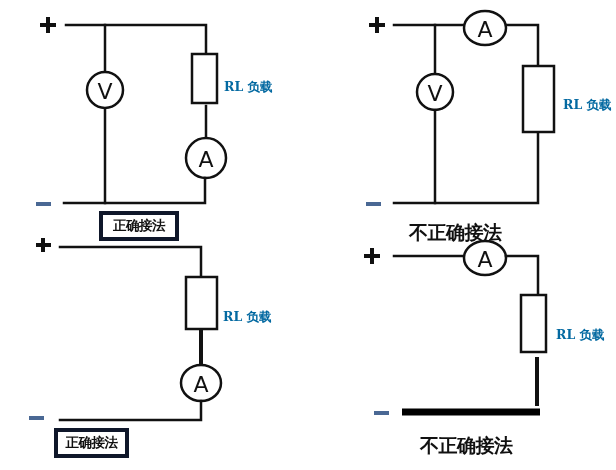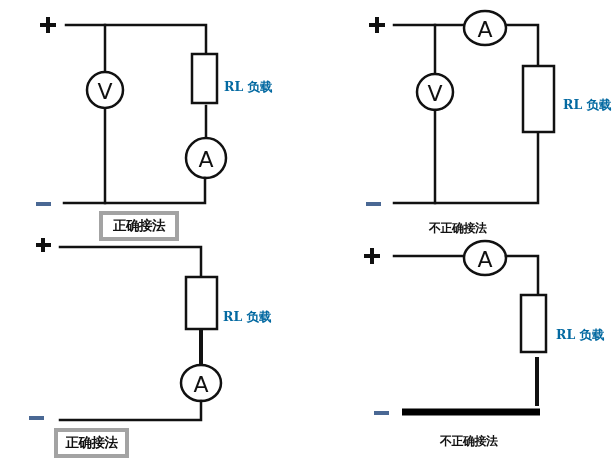--- a/index.html
+++ b/index.html
@@ -7,22 +7,22 @@
   svg { position: absolute; left: 0; top: 0; }
   .wire { stroke: #111; stroke-width: 2.5; fill: none; stroke-linecap: square; }
   .wire-thick { stroke: #111; stroke-width: 4; fill: none; }
   .wire-heavy { stroke: #000; stroke-width: 7; fill: none; }
   .meter { stroke: #111; stroke-width: 2.5; fill: #fff; }
   .resistor { stroke: #111; stroke-width: 2.5; fill: #fff; }
   .meter-glyph { font-family: "DejaVu Sans", "Liberation Sans", sans-serif; font-size: 22px; fill: #111; text-anchor: middle; dominant-baseline: central; }
   .plus { stroke: #111; stroke-width: 4; }
   .minus { stroke: #4a6894; stroke-width: 4; }
   .load-label { position: absolute; font-family: "DejaVu Serif", "Liberation Serif", serif; font-weight: bold; font-size: 12.5px; color: #0369a1; white-space: nowrap; }
-  .caption { position: absolute; font-family: "DejaVu Sans", "Liberation Sans", sans-serif; font-weight: bold; font-size: 12px; color: #111; white-space: nowrap; letter-spacing: -0.5px; margin-left: 20px; }
-  .caption-boxed { position: absolute; border: 4px solid #a3a3a3; background: #fff; box-sizing: border-box; display: flex; align-items: center; justify-content: center; font-family: "DejaVu Sans", "Liberation Sans", sans-serif; font-weight: bold; font-size: 13.5px; color: #111; letter-spacing: -0.5px; }
+  .caption { position: absolute; font-family: "DejaVu Sans", "Liberation Sans", sans-serif; font-weight: bold; font-size: 19px; color: #111; white-space: nowrap; letter-spacing: -0.5px; }
+  .caption-boxed { position: absolute; border: 4px solid #0f172a; background: #fff; box-sizing: border-box; display: flex; align-items: center; justify-content: center; font-family: "DejaVu Sans", "Liberation Sans", sans-serif; font-weight: bold; font-size: 13.5px; color: #111; letter-spacing: -0.5px; }
 </style>
 </head>
 <body>
 
 <svg width="616" height="470" viewBox="0 0 616 470">
 
   <g>
     <g>
       <line class="plus" x1="40" y1="25" x2="56" y2="25"></line>
       <line class="plus" x1="48" y1="17" x2="48" y2="33"></line>

